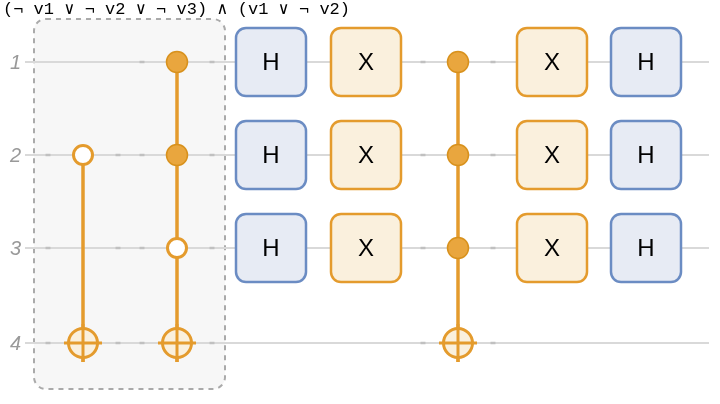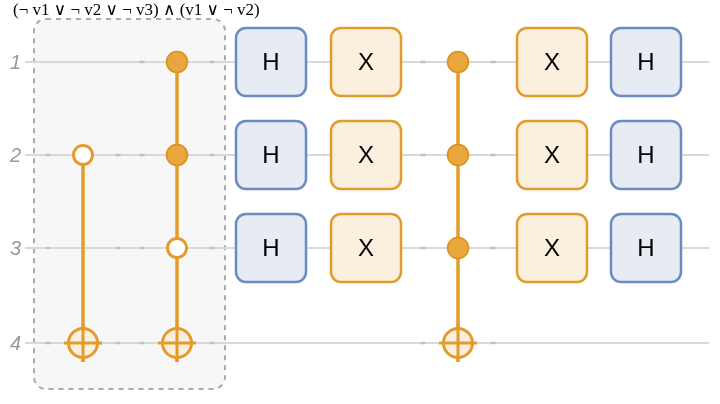--- a/index.html
+++ b/index.html
@@ -4,22 +4,22 @@
 <style>
   html,body{margin:0;padding:0;background:#ffffff;}
   #stage{
     position:relative;
     width:720px;height:404px;
     background:#ffffff;
     font-family:"Liberation Sans",sans-serif;
     overflow:hidden;
   }
   #formula-title{
-    position:absolute;left:13px;top:0px;
-    font-family:Liberation Serif, serif;
+    position:absolute;left:3px;top:0px;
+    font-family:Liberation Mono, monospace;
     font-size:17px;line-height:20px;color:#000000;
     white-space:nowrap;
     z-index:2;
   }
   #circuit-svg{position:absolute;left:0;top:0;z-index:1;}
 </style>
 </head>
 <body>
 
 <div id="stage">

